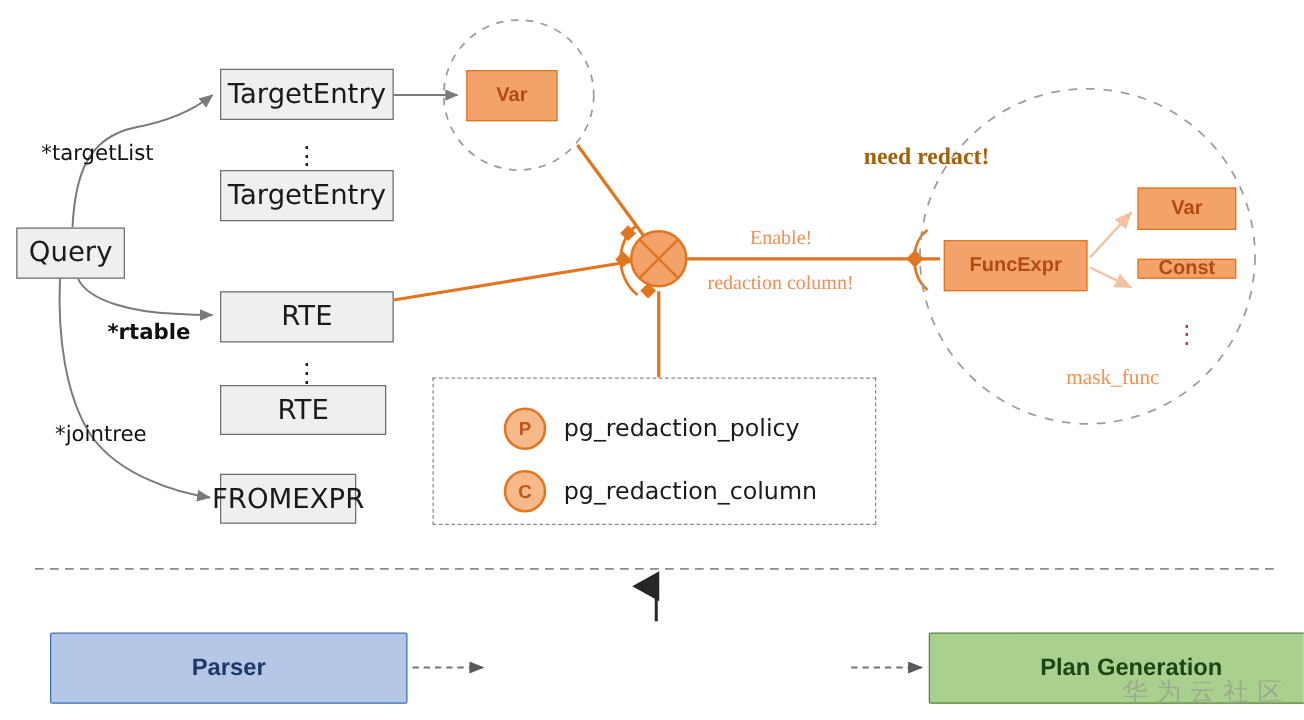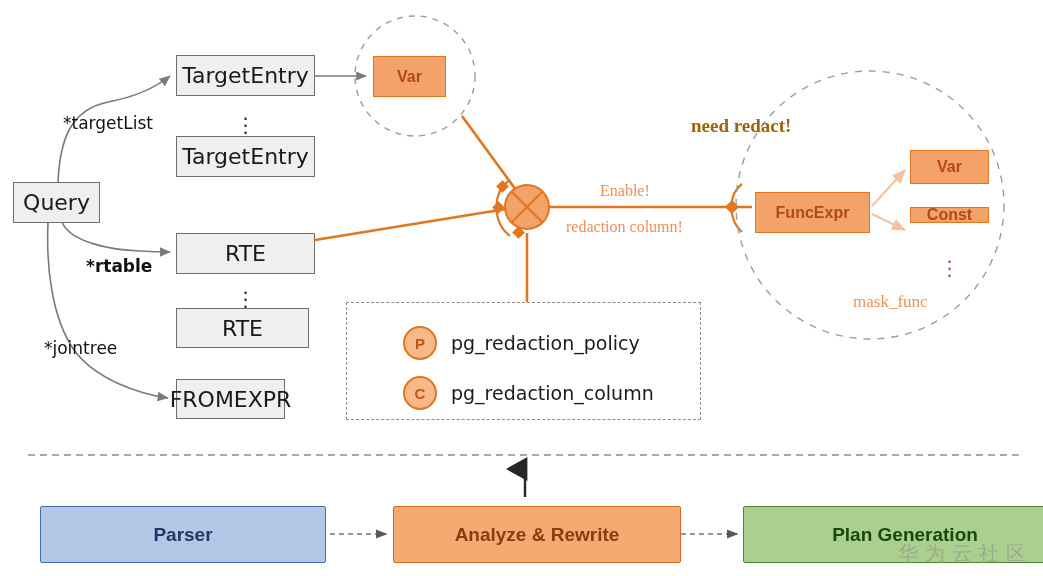--- a/index.html
+++ b/index.html
@@ -127,21 +127,21 @@
   <div class="node grey" style="left:176px;top:233px;width:139px;height:41px;">RTE</div>
   <div class="vdots" style="left:176px;top:284px;width:139px;">
     <span>.</span>
       <span>.</span>
       <span>.</span>
     </div>
   <div class="node grey" style="left:176px;top:308px;width:133px;height:40px;">RTE</div>
 
   <div class="node grey" style="left:176px;top:379px;width:109px;height:40px;text-align:right;">FROMEXPR</div>
 
-  <div class="lbl lbl-grey" style="left:33px;top:113px;margin-left:30px;">*targetList</div>
+  <div class="lbl lbl-grey" style="left:33px;top:113px;">*targetList</div>
   <div class="lbl lbl-grey" style="left:86px;top:256px;font-weight:bold;">*rtable</div>
   <div class="lbl lbl-grey" style="left:44px;top:338px;">*jointree</div>
 
   <div class="node orange" style="left:373px;top:56px;width:73px;height:41px;">Var</div>
 
   <div class="lbl lbl-or-serif" style="left:600px;top:182px;">Enable!</div>
   <div class="lbl lbl-or-serif" style="left:566px;top:218px;">redaction column!</div>
 
   <div class="lbl lbl-need" style="left:691px;top:115px;">need redact!</div>
   <div class="node orange" style="left:755px;top:192px;width:115px;height:41px;">FuncExpr</div>
@@ -159,18 +159,17 @@
       <div class="leg-circ">P</div>
       <div class="leg-txt">pg_redaction_policy</div>
     </div>
     <div class="leg-row" style="left:56px;top:73px;">
       <div class="leg-circ">C</div>
       <div class="leg-txt">pg_redaction_column</div>
     </div>
   </div>
 
   <div class="stage-box sb-parser" style="left:40px;top:506px;width:286px;height:57px;">Parser</div>
-  <div class="stage-box sb-analyze" style="left:393px;top:506px;width:288px;height:57px;">Analyze &amp; Rewrite</div>
   <div class="stage-box sb-plan" style="left:743px;top:506px;width:324px;height:57px;">Plan Generation</div>
 
   <div id="watermark">华为云社区</div>
 
 </div>
 
 </body></html>

